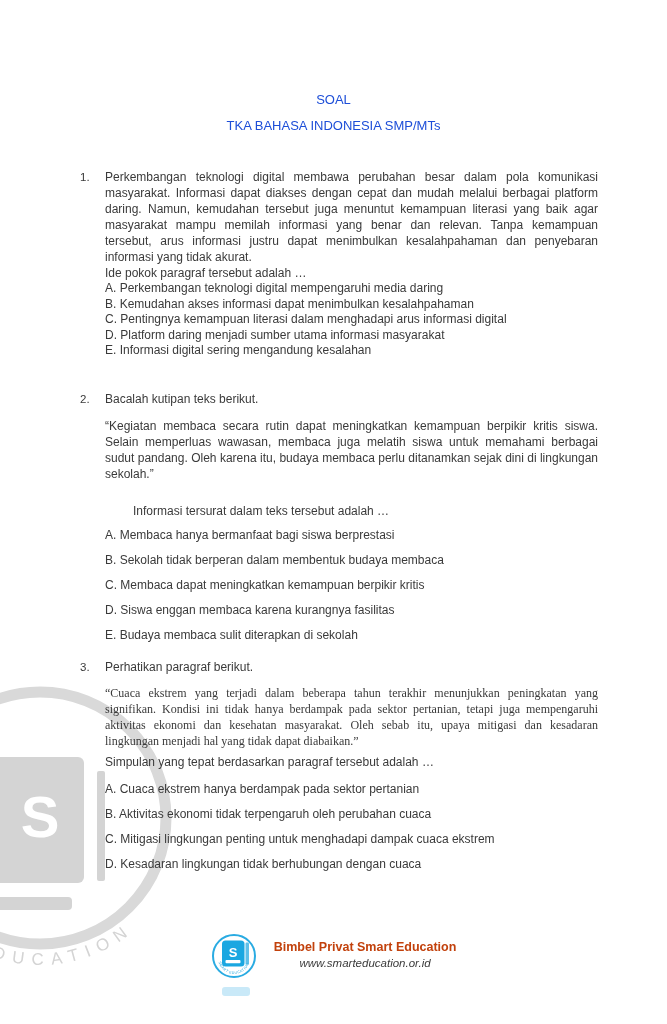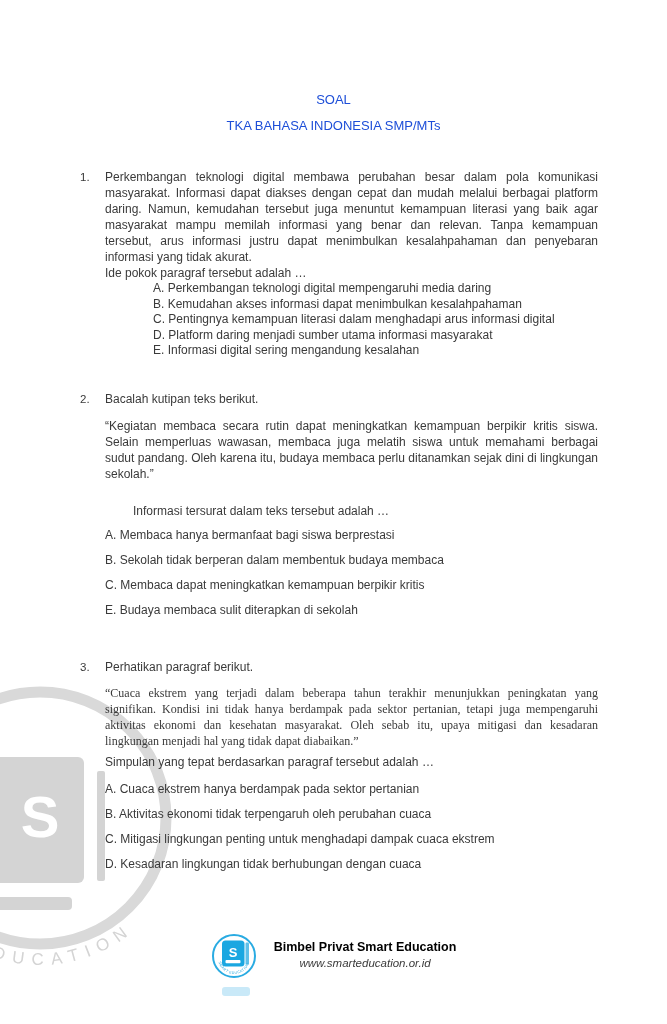--- a/index.html
+++ b/index.html
@@ -35,37 +35,37 @@
   .question {
     position:absolute; left:105px; width:493px;
     font-size:12px; line-height:16px; z-index:1;
   }
   #qnum1, #q1 { top:169px; }
   #qnum2, #q2 { top:391px; }
   #qnum3, #q3 { top:659px; }
   .para { text-align:justify; }
   .justify-last { text-align-last:justify; }
   #q1 .prompt { }
-  #q1 .options div { line-height:15.5px;margin-left:48px; }
+  #q1 .options div { line-height:15.5px; }
   #q2 .para { margin-top:11px; }
   #q2 .prompt { margin-top:21px;margin-left:28px; }
   #q2 .options { margin-top:8px; }
   #q3 .para { margin-top:10px;font-family:Liberation Serif, serif; }
   #q3 .prompt { margin-top:5px; }
   #q3 .options { margin-top:11px; }
   .options-spaced div { line-height:16px; margin-bottom:9px; }
   
   .footer {
     position:absolute; top:933px; left:0; right:0;
     display:flex; justify-content:center; align-items:flex-start;
     gap:17px; z-index:1;
   }
   .footer-logo { width:46px; height:64px; flex:0 0 auto; }
   .footer-text { padding-top:6px; text-align:center; }
-  .brand { font-size:12.5px; font-weight:bold; color:#000000; line-height:17px; }
+  .brand { font-size:12.5px; font-weight:bold; color:#c2410c; line-height:17px; }
   .site  { font-size:11.5px; font-style:italic; color:#3a3a3a; line-height:15px; }
 </style>
 </head>
 <body>
 
 <div class="page">
 
   <svg class="watermark" viewBox="0 0 220 364" aria-hidden="true">
     <circle cx="40" cy="158" r="126" fill="none" stroke="#d9d9d9" stroke-width="11"></circle>
 
@@ -101,20 +101,21 @@
 
   <div class="qnum" id="qnum2">2.</div>
   <div class="question" id="q2">
     <p class="lead">Bacalah kutipan teks berikut.</p>
     <p class="para justify-last">“Kegiatan membaca secara rutin dapat meningkatkan kemampuan berpikir kritis siswa. Selain memperluas wawasan, membaca juga melatih siswa untuk memahami berbagai sudut pandang. Oleh karena itu, budaya membaca perlu ditanamkan sejak dini di lingkungan sekolah.”</p>
     <p class="prompt">Informasi tersurat dalam teks tersebut adalah …</p>
     <div class="options options-spaced">
       <div>A. Membaca hanya bermanfaat bagi siswa berprestasi</div>
       <div>B. Sekolah tidak berperan dalam membentuk budaya membaca</div>
       <div>C. Membaca dapat meningkatkan kemampuan berpikir kritis</div>
+      <div>D. Siswa enggan membaca karena kurangnya fasilitas</div>
       <div>E. Budaya membaca sulit diterapkan di sekolah</div>
     </div>
   </div>
 
   <div class="qnum" id="qnum3">3.</div>
   <div class="question" id="q3">
     <p class="lead">Perhatikan paragraf berikut.</p>
     <p class="para">“Cuaca ekstrem yang terjadi dalam beberapa tahun terakhir menunjukkan peningkatan yang signifikan. Kondisi ini tidak hanya berdampak pada sektor pertanian, tetapi juga mempengaruhi aktivitas ekonomi dan kesehatan masyarakat. Oleh sebab itu, upaya mitigasi dan kesadaran lingkungan menjadi hal yang tidak dapat diabaikan.”</p>
     <p class="prompt">Simpulan yang tepat berdasarkan paragraf tersebut adalah …</p>
     <div class="options options-spaced">

